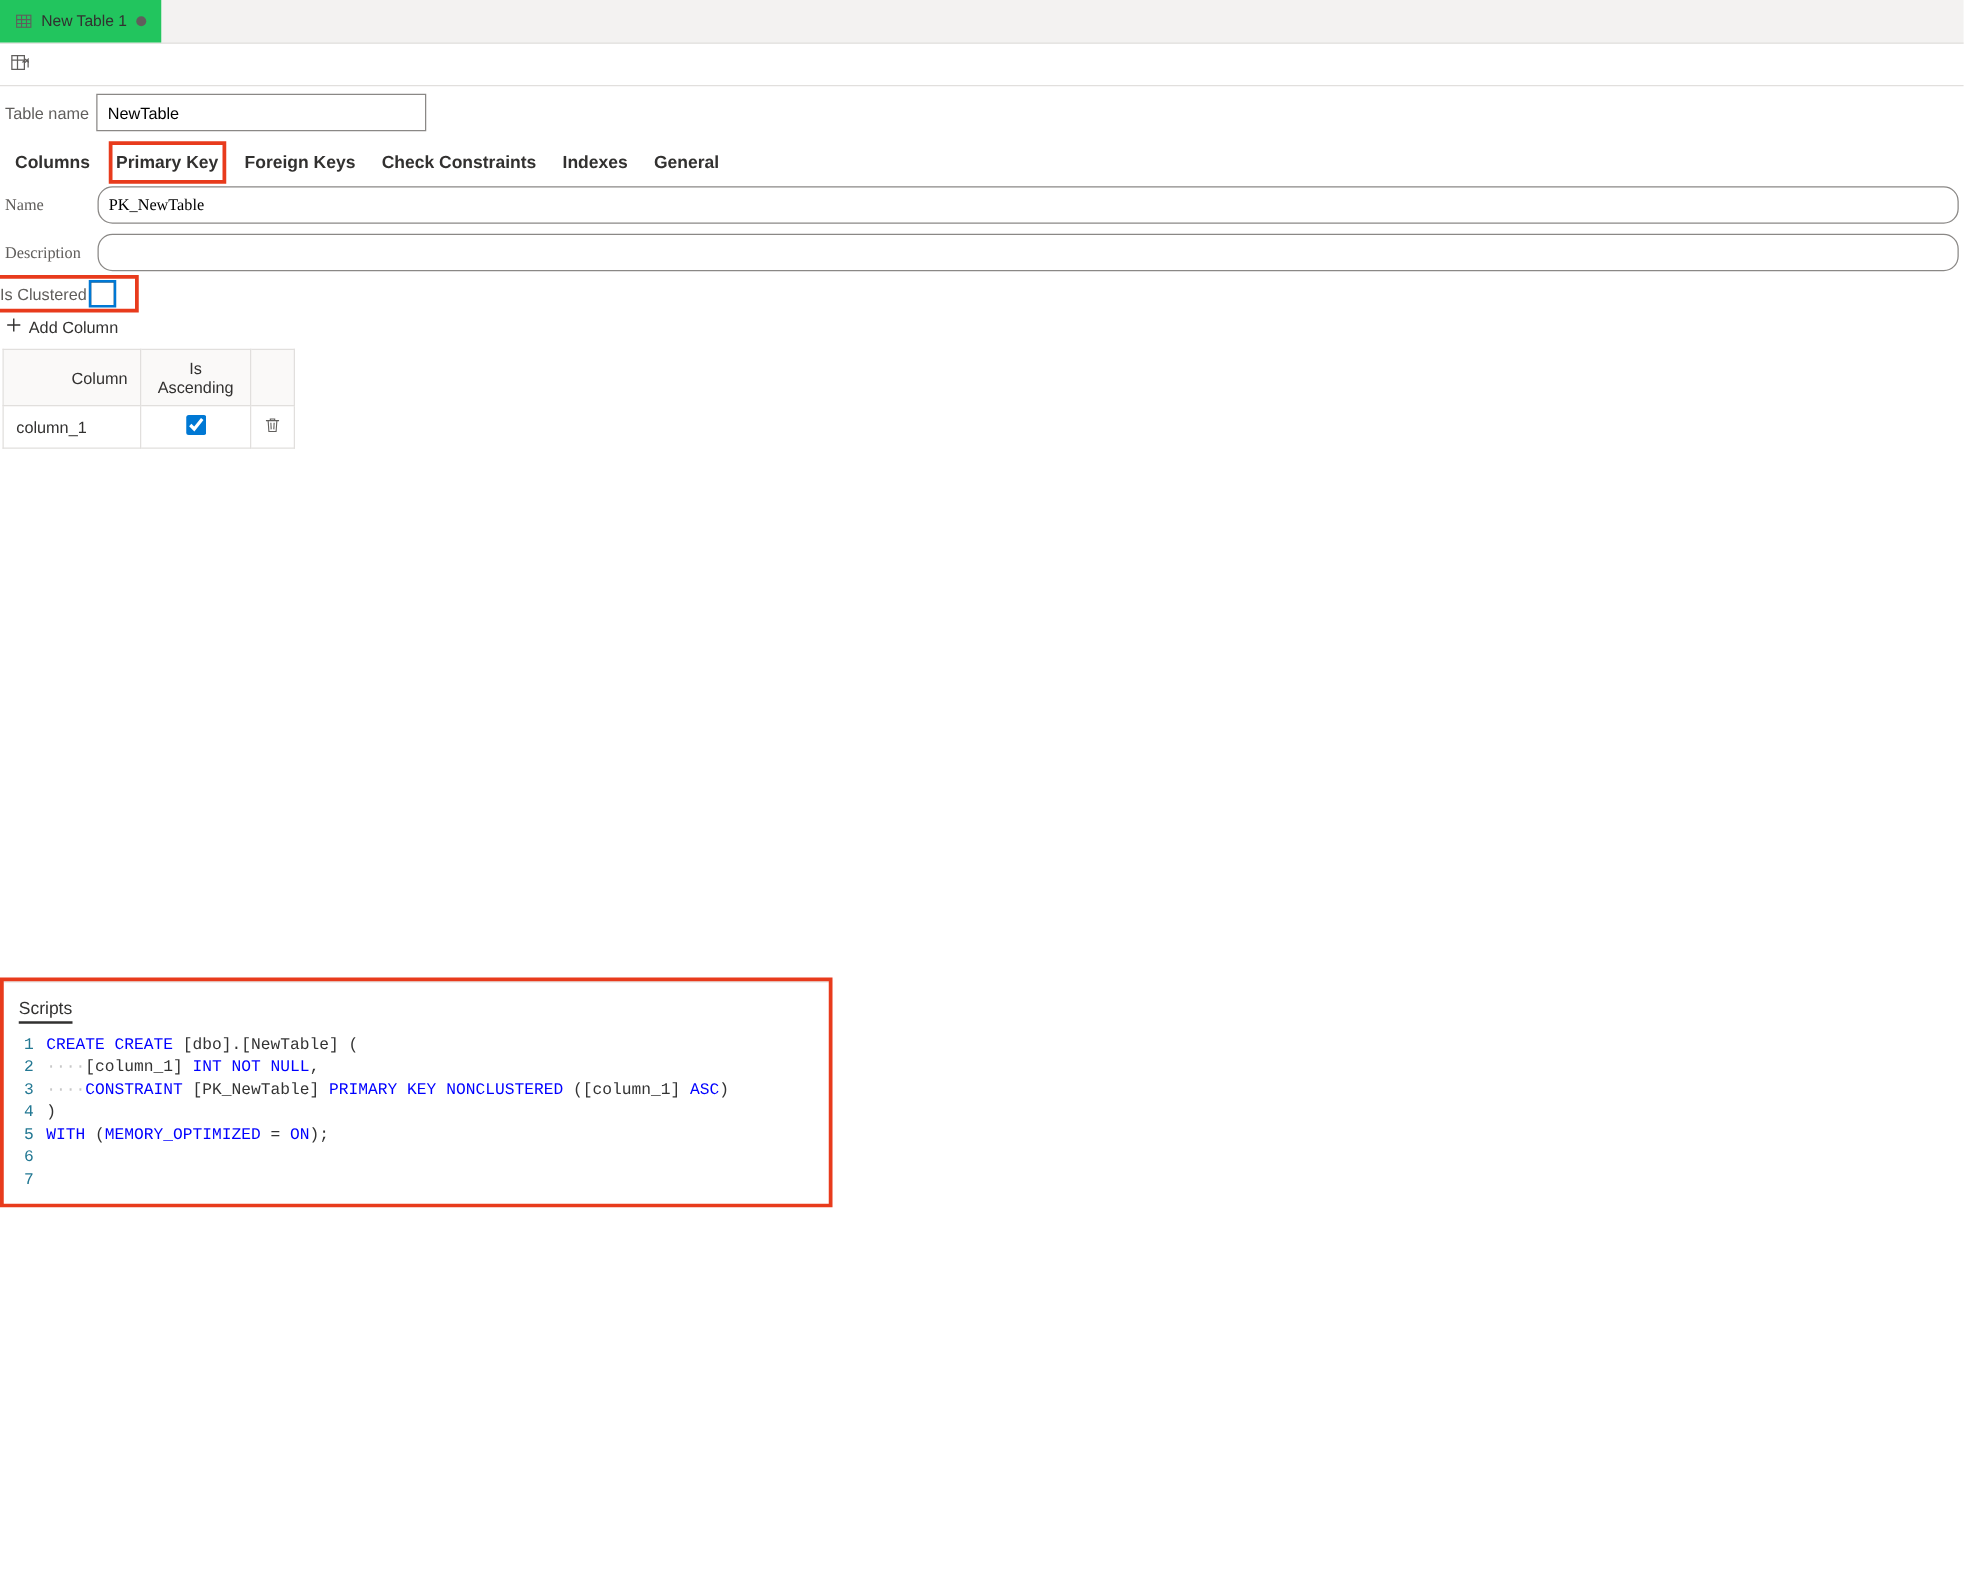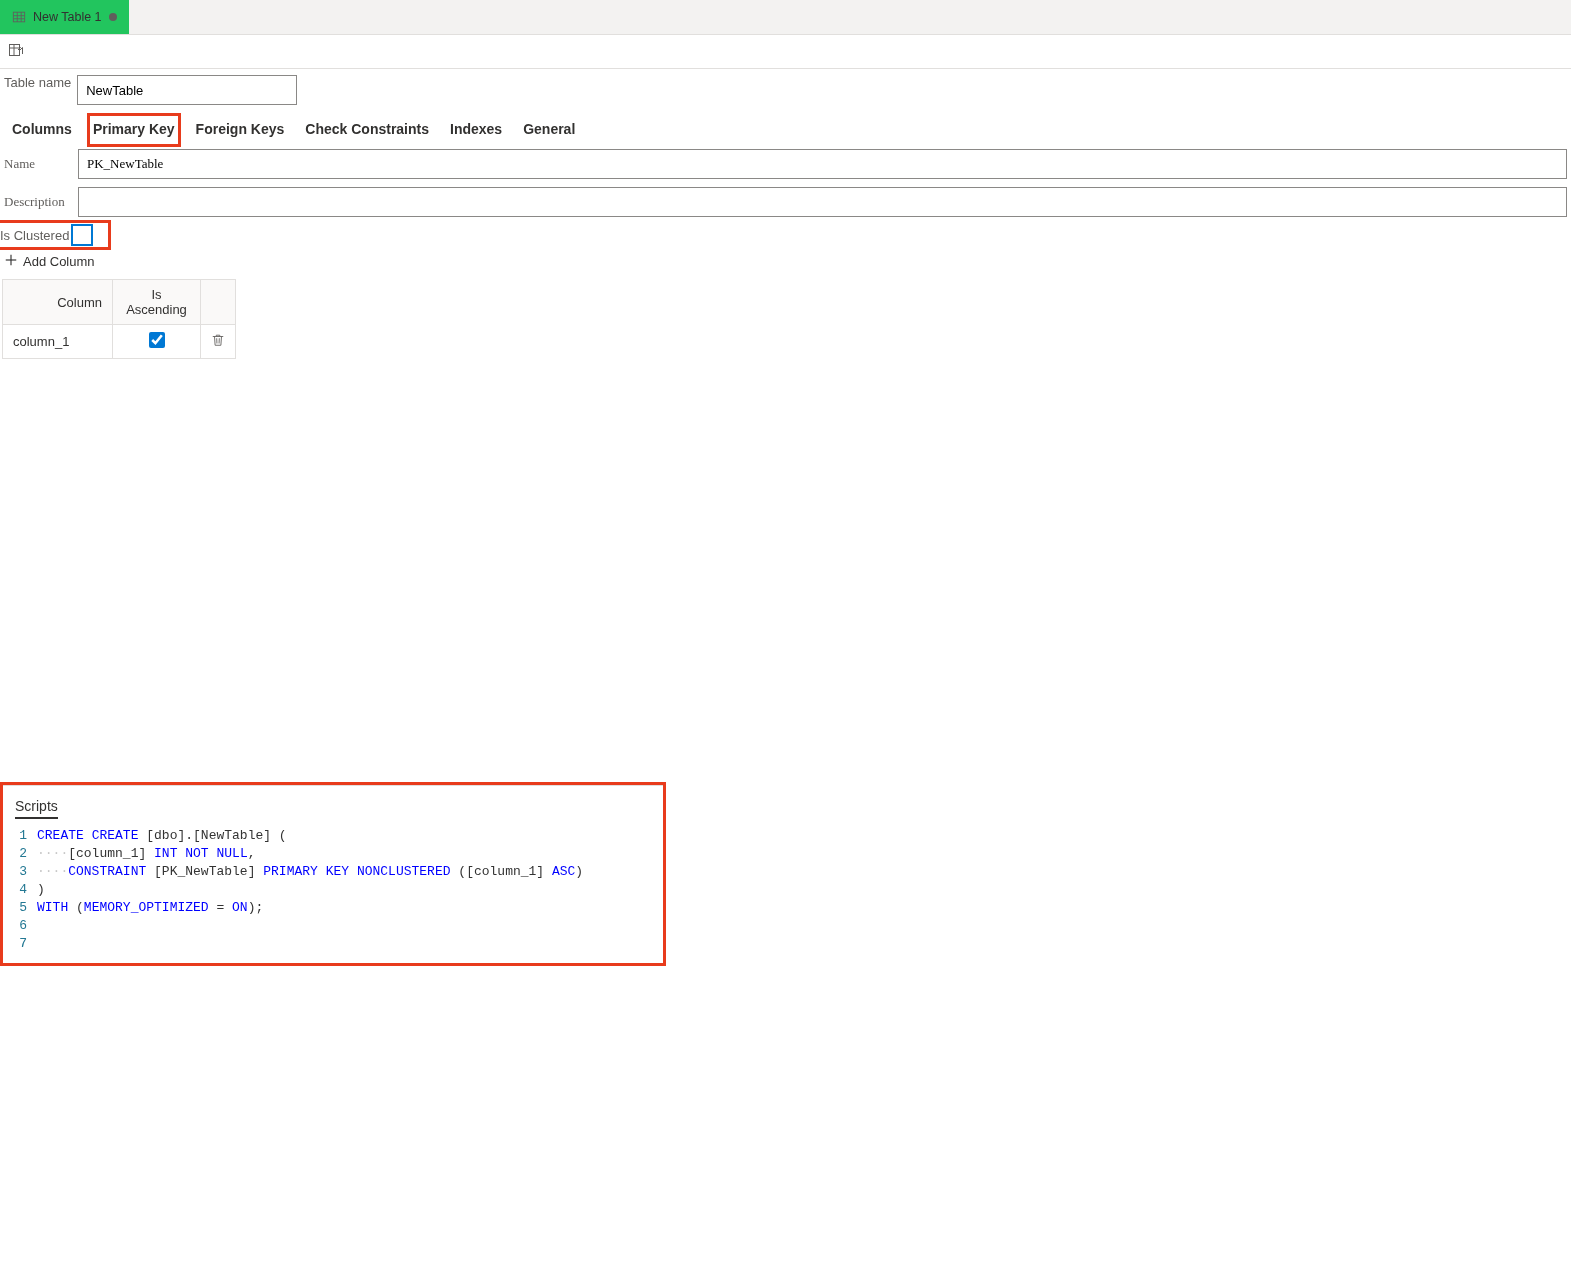--- a/index.html
+++ b/index.html
@@ -31,40 +31,40 @@
     }
     .toolbar {
       height: 34px;
       display: flex;
       align-items: center;
       padding: 0 8px;
       border-bottom: 1px solid #e1dfdd;
     }
     .field-row {
       display: flex;
-      align-items: flex-start;
+      align-items: center;
       padding: 6px 4px;
       gap: 6px;
     }
     .field-row label {
       color: #605e5c;
       font-size: 13px;
       white-space: nowrap;
       min-width: 0;
     }
     .text-input {
       border: 1px solid #8a8886;
       height: 30px;
       padding: 0 8px;
       font-size: 13px;
       background: #fff;
       font-family: inherit;
     }
-    .text-input.small { width: 220px; }
-    .text-input.full { flex: 1; }
+    .text-input.small { width: 264px; }
+    .text-input.full { flex: 1; border-radius: 12px; }
 
     .tab-strip {
       display: flex;
       gap: 13px;
       padding: 4px 8px 0 8px;
       align-items: center;
     }
     .tab-link {
       font-size: 14px;
       font-weight: 600;

